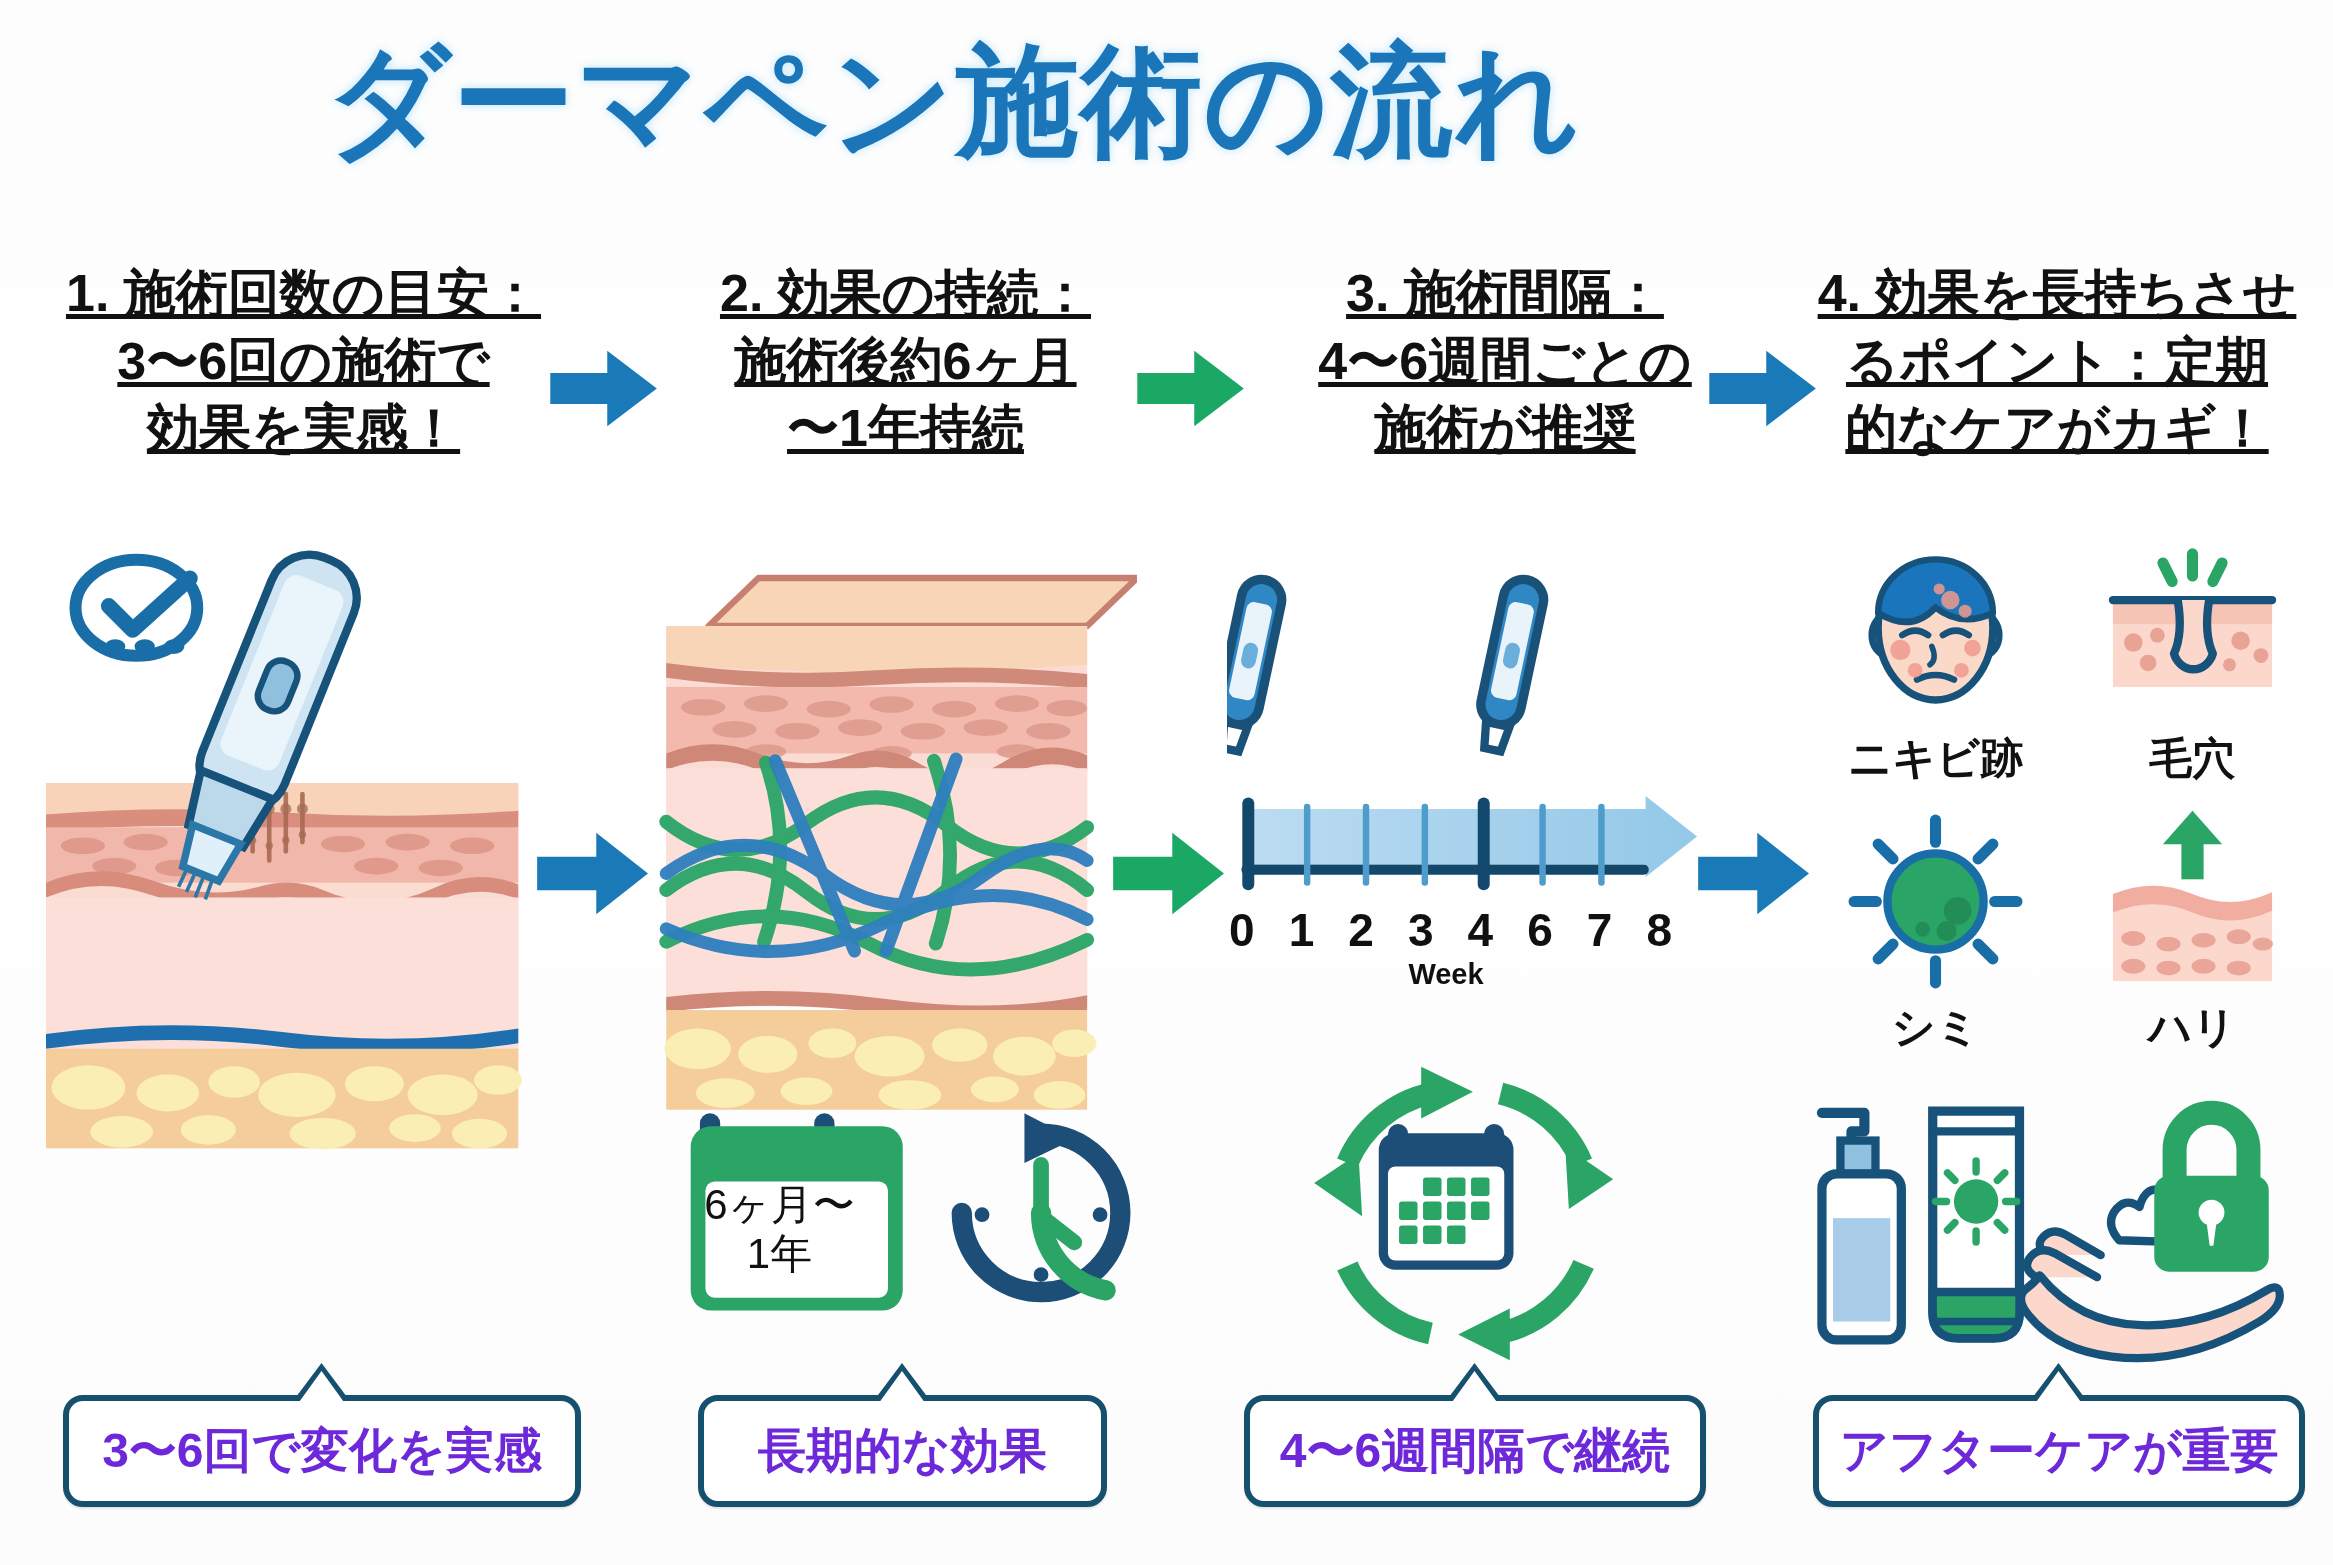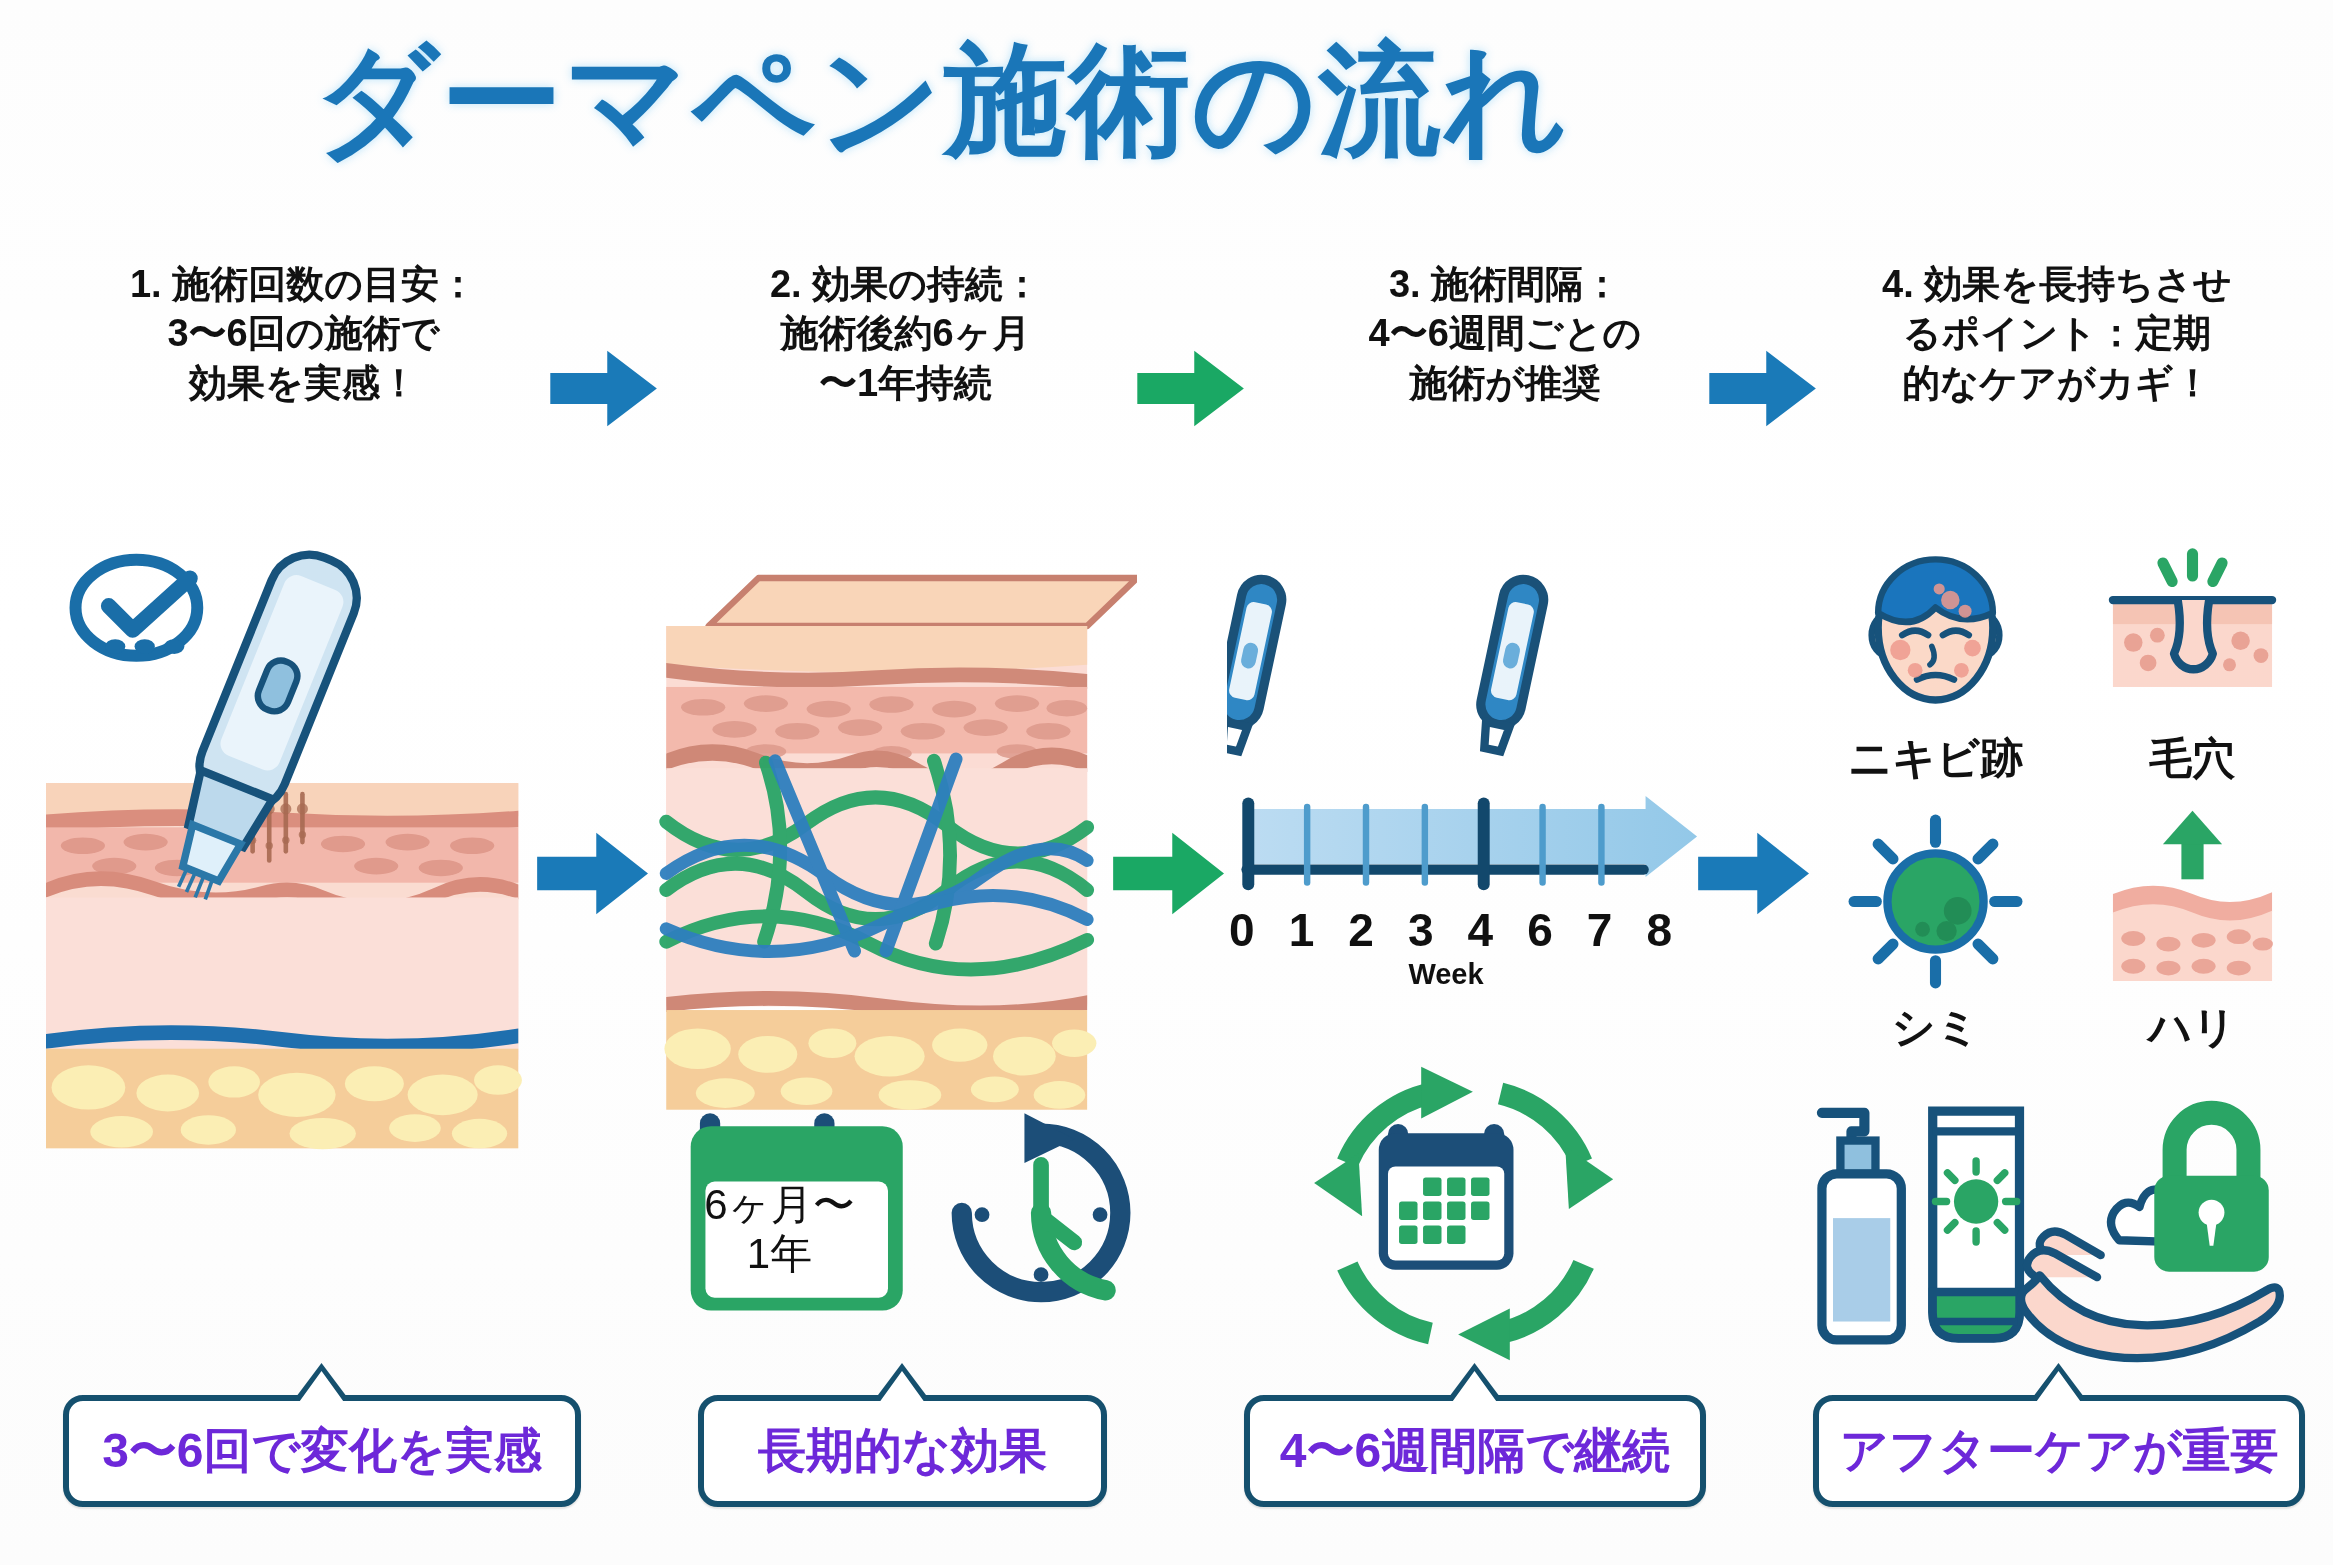--- a/index.html
+++ b/index.html
@@ -17,43 +17,43 @@
   #page {
     position: absolute;
     inset: 0;
     background: linear-gradient(180deg, #fdfdfd 0%, #ffffff 40%, #fcfcfc 100%);
   }
 
   
   #title {
     position: absolute;
     top: 37px;
-    left: 0;
+    left: 12px;
     width: 1883px;
     text-align: center;
     font-size: 122px;
     font-weight: 800;
     color: #1a76b8;
     letter-spacing: 1.8px;
     text-shadow: 0 0 9.2px rgba(180, 225, 250, 0.9);
     line-height: 1.05;
     white-space: nowrap;
-    font-family: Liberation Serif, serif;
   }
 
   
   .col-head {
     position: absolute;
     top: 260px;
-    font-size: 38px;
+    font-size: 52px;
     font-weight: 800;
     color: #111111;
     line-height: 1.30;
     text-align: center;
     white-space: pre-line;
+    text-decoration: underline;
   }
   #head-1 { left: 31px;   width: 545px; }
   #head-2 { left: 661px;  width: 489px; }
   #head-3 { left: 1242px; width: 526px; }
   #head-4 { left: 1794px; width: 526px; }
 
   
   .harrow {
     position: absolute;
     width: 109px;

